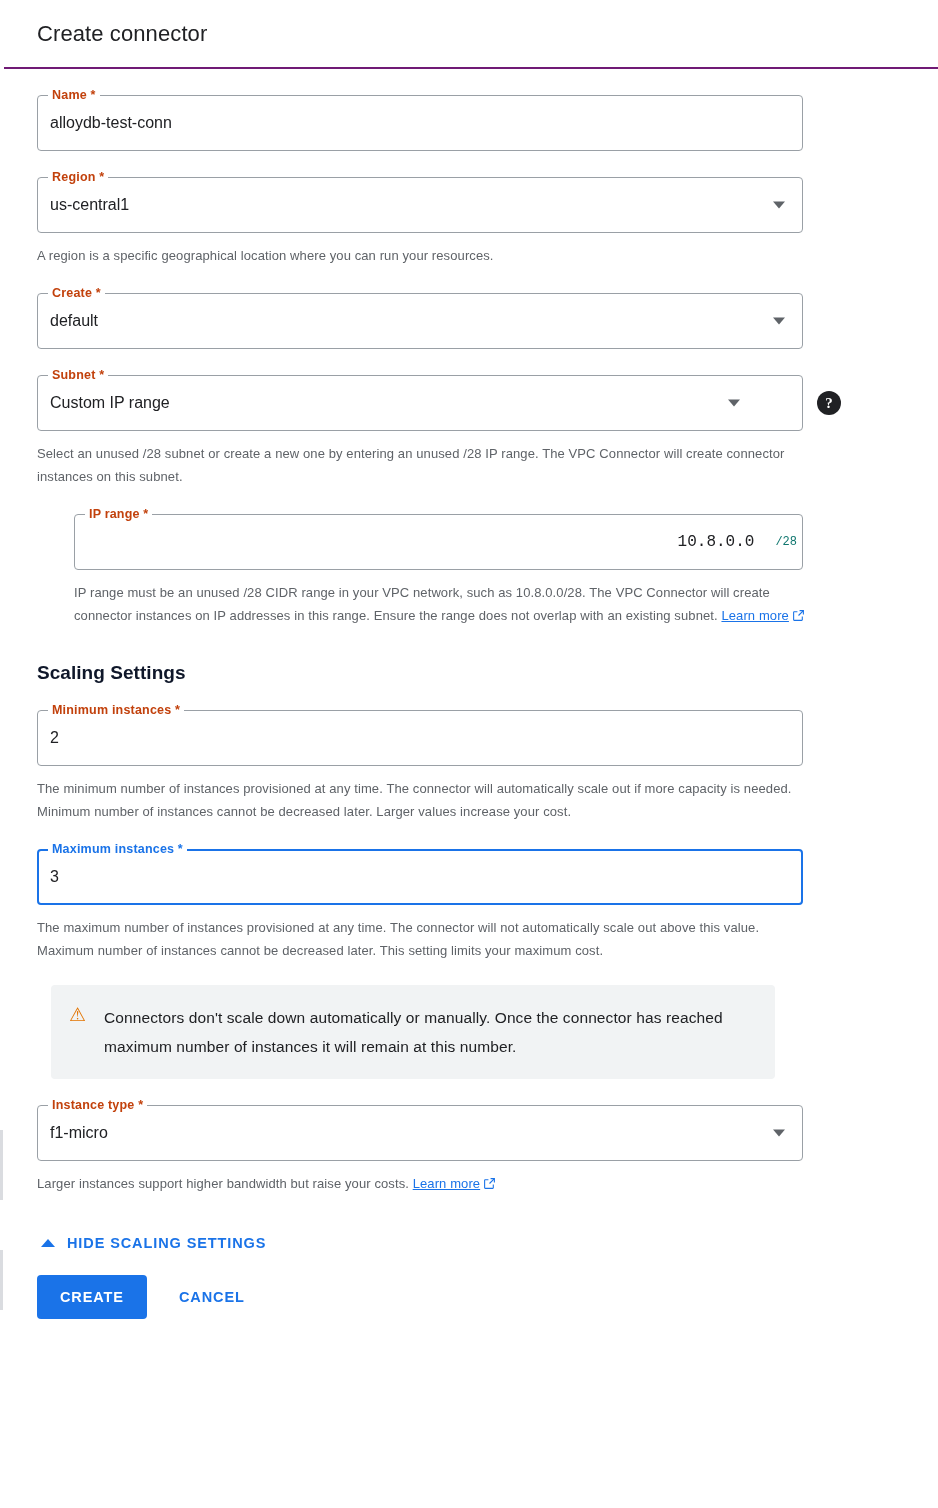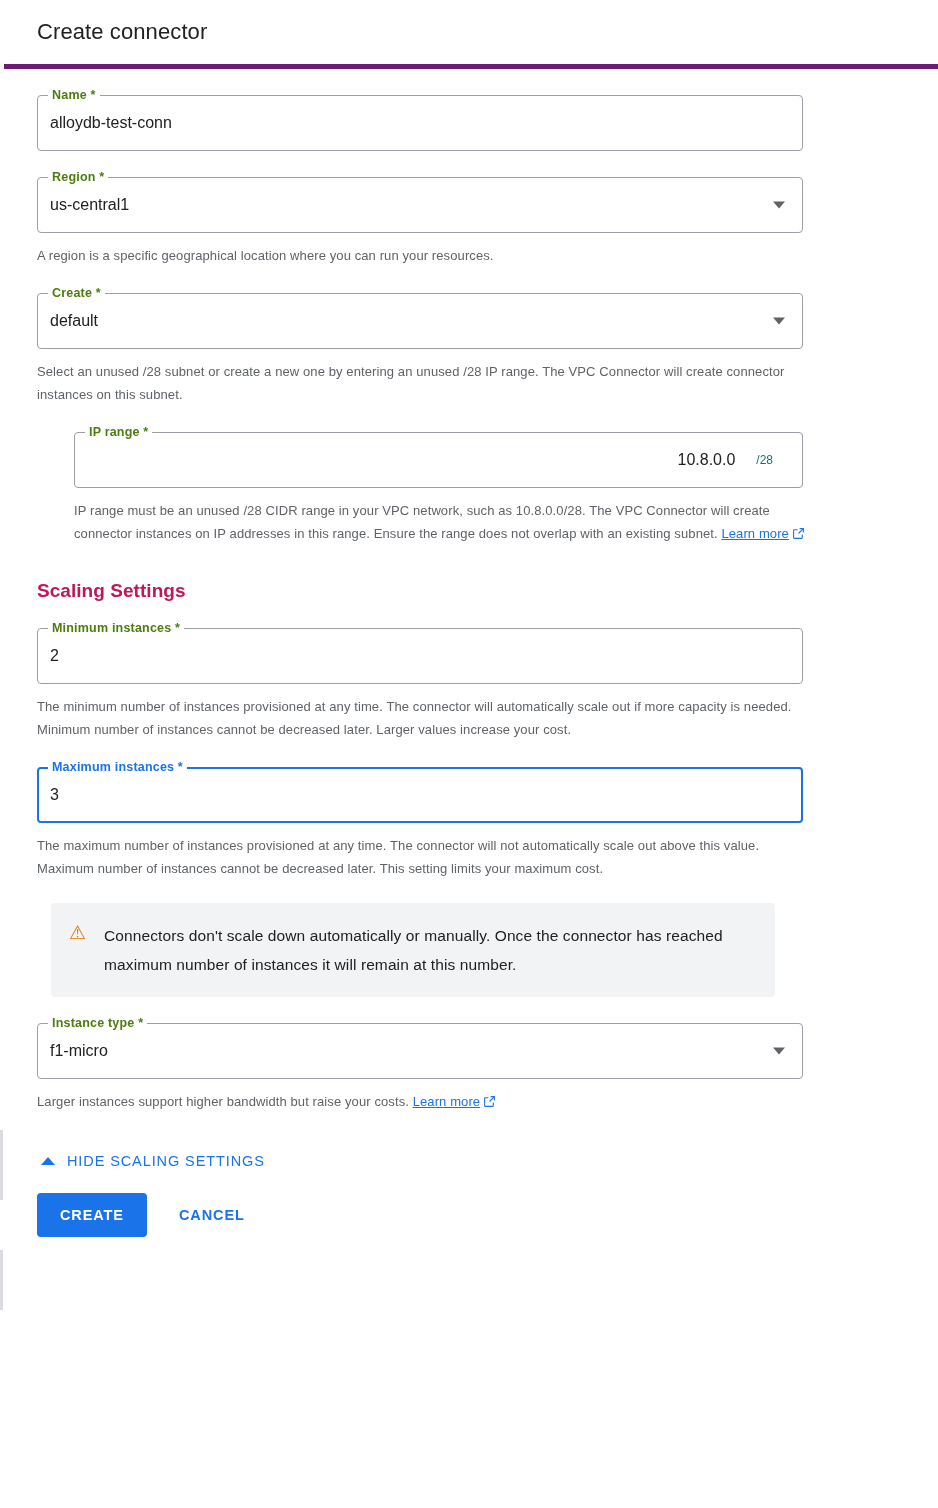--- a/index.html
+++ b/index.html
@@ -32,21 +32,21 @@
   }
   .rail-mark {
     position: absolute;
     left: 0;
     width: 3px;
     background: #dadce0;
   }
 
   .header {
     height: 69px;
-    border-bottom: 5px solid #701a75;
+    border-bottom: 2px solid #701a75;
     display: flex;
     align-items: center;
     padding-left: 37px;
     box-sizing: border-box;
   }
   .header-title {
     font-size: 22px;
     color: #202124;
     font-weight: 400;
     letter-spacing: 0.1px;
@@ -81,41 +81,42 @@
     border: 2px solid #1a73e8;
   }
   .field .legend {
     position: absolute;
     top: -8px;
     left: 11px;
     background: #ffffff;
     padding: 0 4px;
     font-size: 12.5px;
     line-height: 16px;
-    color: #4d7c0f;
+    color: #c2410c;
     font-weight: 700;
     letter-spacing: 0.2px;
     white-space: nowrap;
   }
   .field.focused .legend {
     color: #1a73e8;
   }
   .field .value {
     position: absolute;
     left: 13px;
     top: 0;
     height: 56px;
     display: flex;
     align-items: center;
     font-size: 16px;
     color: #202124;
   }
   .field .value.right {
     left: auto;
-    right: 30px;
+    right: 6px;
+    font-family: Liberation Mono, monospace;
   }
   .suffix {
     color: #0f766e;
     margin-left: 21px;
     font-size: 12px;
   }
 
   .caret {
     position: absolute;
     right: 18px;
@@ -167,21 +168,21 @@
   }
   .ext-icon {
     display: inline-block;
     vertical-align: -2px;
     margin-left: 3px;
   }
 
   .section-title {
     font-size: 19px;
     font-weight: 700;
-    color: #be185d;
+    color: #0f172a;
     margin-top: 33px;
     letter-spacing: 0.05px;
   }
 
   .callout {
     margin-top: 23px;
     margin-left: 14px;
     width: 724px;
     background: #f1f3f4;
     border-radius: 4px;
@@ -203,21 +204,21 @@
     letter-spacing: 0.1px;
   }
 
   .toggle-row {
     margin-top: 38px;
     display: flex;
     align-items: center;
     gap: 12px;
     color: #1a73e8;
     font-size: 14.5px;
-    font-weight: 400;
+    font-weight: 700;
     letter-spacing: 0.9px;
     cursor: pointer;
   }
   .chev-up {
     width: 0; height: 0;
     border-left: 7px solid transparent;
     border-right: 7px solid transparent;
     border-bottom: 8px solid #1a73e8;
     margin-left: 4px;
   }
@@ -284,20 +285,27 @@
     </div>
     <div class="hint">A region is a specific geographical location where you can run your resources.</div>
 
     <div class="field">
       <div class="box"></div>
       <div class="legend">Create *</div>
       <div class="value">default</div>
       <div class="caret"></div>
     </div>
 
+    <div class="field">
+      <div class="box"></div>
+      <div class="legend">Subnet *</div>
+      <div class="value">Custom IP range</div>
+      <div class="caret inset"></div>
+      <div class="help-circle">?</div>
+    </div>
     <div class="hint">Select an unused /28 subnet or create a new one by entering an unused /28 IP range. The VPC Connector will create connector instances on this subnet.</div>
 
     <div class="field indented">
       <div class="box"></div>
       <div class="legend">IP range *</div>
       <div class="value right">
         <span>10.8.0.0</span>
         <span class="suffix">/28</span>
       </div>
     </div>

